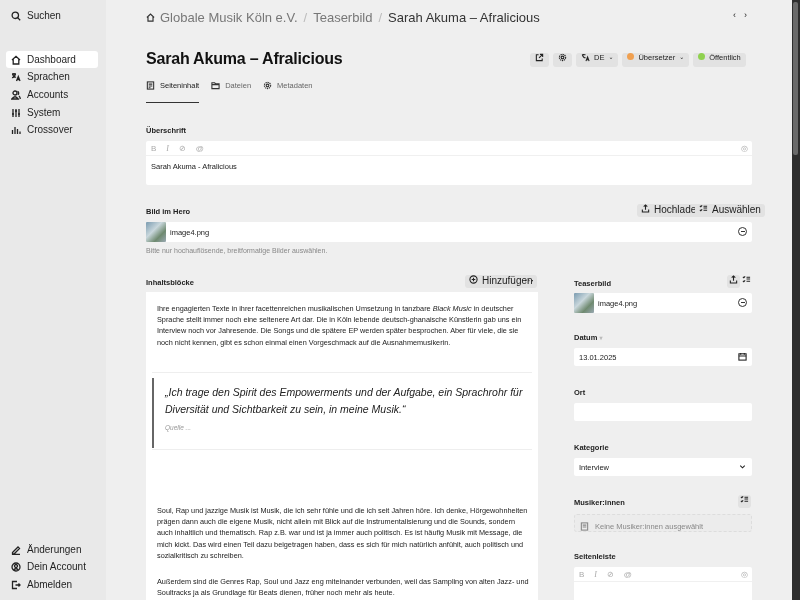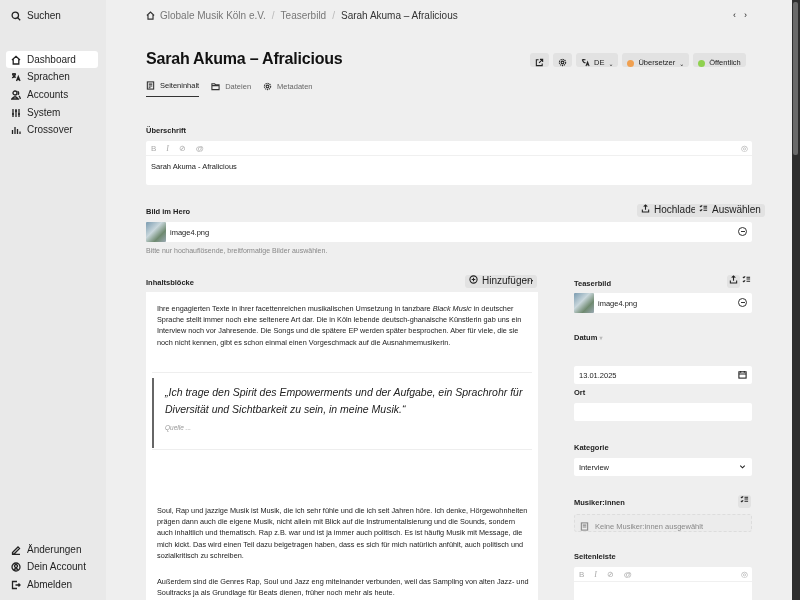--- a/index.html
+++ b/index.html
@@ -5,32 +5,32 @@
 *{box-sizing:border-box;margin:0;padding:0}
 html,body{width:800px;height:600px;overflow:hidden;background:#efefef;font-family:"Liberation Sans",sans-serif;color:#1a1a1a;font-size:8px}
 .sidebar{position:absolute;left:0;top:0;width:106px;height:600px;background:#e9e9e9}
 .sb-item{position:absolute;left:6px;width:92px;height:17px;display:flex;align-items:center;padding-left:5px;font-size:10px;color:#1f1f1f;border-radius:3px;cursor:pointer}
 .sb-item.active{background:#fff}
 .sb-item .ic{width:10px;height:10px;margin-right:6px;display:inline-flex;align-items:center;justify-content:center}
 .sb-item svg{width:10px;height:10px;stroke:#222;fill:none;stroke-width:1.3}
 .main{position:absolute;left:106px;top:0;width:676px;height:600px;background:#efefef}
 .scrollbar{position:absolute;left:792px;top:0;width:8px;height:600px;background:#2e2e2e}
 .scrollthumb{position:absolute;left:793px;top:2px;width:5px;height:153px;background:#6a6a6a;border-radius:2px}
-.breadcrumb{position:absolute;left:146px;top:10px;display:flex;align-items:center;font-size:10px;color:#777}
+.breadcrumb{position:absolute;left:146px;top:10px;display:flex;align-items:center;font-size:13px;color:#777}
 .breadcrumb .sep{margin:0 6px;color:#bbb}
 .breadcrumb .cur{color:#333}
 .breadcrumb svg{width:9px;height:9px;stroke:#333;fill:none;stroke-width:1.3;margin-right:5px}
 .navarrows{position:absolute;left:733px;top:10px;display:flex;gap:8px;font-size:9px;color:#222}
 .title{position:absolute;left:146px;top:50px;font-size:16px;font-weight:bold;letter-spacing:-0.2px;color:#111}
 .hdr-actions{position:absolute;top:53px;left:530px;display:flex;gap:4px}
-.hbtn{height:14px;background:#e2e2e2;border-radius:3px;display:flex;align-items:flex-end;padding:0 5px;font-size:7.5px;color:#222;gap:4px}
+.hbtn{height:14px;background:#e2e2e2;border-radius:3px;display:flex;align-items:flex-start;padding:0 5px;font-size:7.5px;color:#222;gap:4px}
 .hbtn svg{width:9px;height:9px;stroke:#222;fill:none;stroke-width:1.2}
 .dot{width:7px;height:7px;border-radius:50%}
 .tabs{position:absolute;left:146px;top:81px;display:flex;gap:12px;font-size:7.5px;color:#666}
-.tab{display:flex;align-items:flex-end;gap:5px;padding-bottom:6px}
+.tab{display:flex;align-items:flex-start;gap:5px;padding-bottom:12px}
 .tab.active{color:#222;border-bottom:1.5px solid #333}
 .tab svg{width:9px;height:9px;stroke:#333;fill:none;stroke-width:1.2}
 .label{position:absolute;font-size:7.5px;font-weight:bold;color:#222}
 .box{position:absolute;background:#fff;border-radius:2px}
 .rte-tools{display:flex;gap:10px;padding:4px 5px;font-size:8px;color:#aaa;height:15px;align-items:center;border-bottom:1px solid #f0f0f0}
 .rte-tools .eye{position:absolute;right:4px;top:3px}
 .small-btn{position:absolute;background:#e2e2e2;border-radius:3px;height:13px;display:flex;align-items:flex-start;padding:0 4px;gap:4px;font-size:10px;color:#222}
 .small-btn svg{width:9px;height:9px;stroke:#222;fill:none;stroke-width:1.2}
 .thumb{width:20px;height:20px;background:linear-gradient(135deg,#7a9bb0,#c9d7dc 40%,#6f8a70 70%,#9aa9b3);border-radius:1px}
 .filerow{display:flex;align-items:center;height:20px;font-size:7.5px;color:#222}
@@ -276,21 +276,21 @@
 </div>
 <div class="box" style="left:574px;top:293px;width:178px;height:20px">
   <div class="filerow">
     <div class="thumb"></div>
     <span style="margin-left:4px">image4.png</span>
   </div>
   <span class="minus"></span>
 </div>
 
 <div class="label" style="left:574px;top:333px"><span>Datum</span> <span style="color:#bbb;font-size:6px">▾</span></div>
-<div class="field" style="top:366px">
+<div class="field" style="top:348px">
   <span>13.01.2025</span>
   <span class="rt"><svg viewBox="0 0 10 10">
         <rect x="1" y="2" width="8" height="7"></rect>
         <path d="M1 4.5 H9 M3 1 V3 M7 1 V3"></path>
       </svg></span>
 </div>
 
 <div class="label" style="left:574px;top:388px">Ort</div>
 <div class="field" style="top:403px"></div>
 

